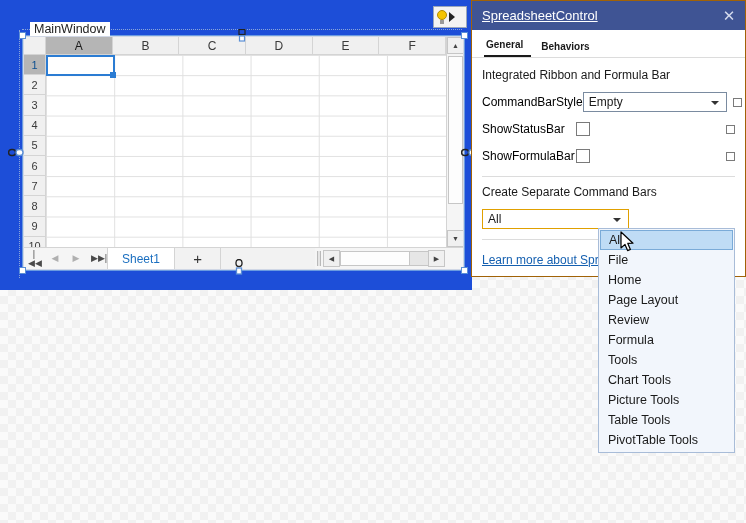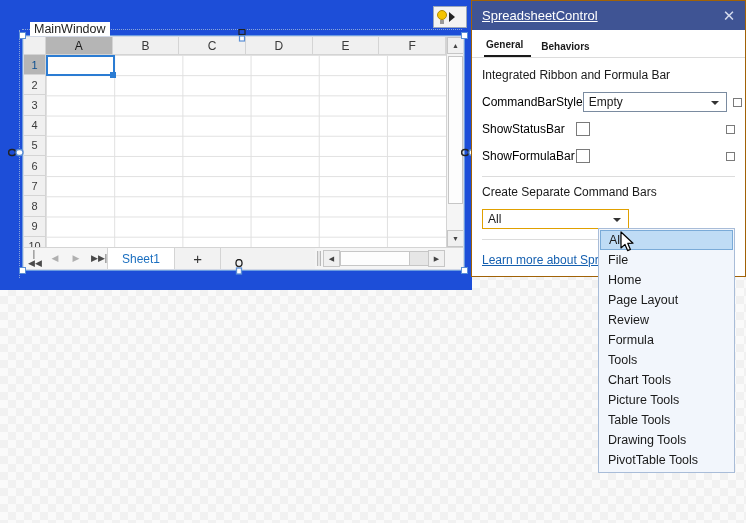--- a/index.html
+++ b/index.html
@@ -623,21 +623,20 @@
   <div class="dd-item selected">All</div>
   <div class="dd-item">File</div>
   <div class="dd-item">Home</div>
   <div class="dd-item">Page Layout</div>
   <div class="dd-item">Review</div>
   <div class="dd-item">Formula</div>
   <div class="dd-item">Tools</div>
   <div class="dd-item">Chart Tools</div>
   <div class="dd-item">Picture Tools</div>
   <div class="dd-item">Table Tools</div>
-  <div class="dd-item">Drawing Tools</div>
   <div class="dd-item">PivotTable Tools</div>
 </div>
 
 <div id="mouse-cursor">
   <svg width="16" height="24" viewBox="0 0 16 24">
     <path d="M1,1 L1,17 L5,13.4 L7.6,19.6 L10.4,18.4 L7.8,12.4 L13,12.2 Z" fill="#ffffff" stroke="#000000" stroke-width="1.2" stroke-linejoin="round"></path>
   </svg>
 </div>
 
 </body></html>

